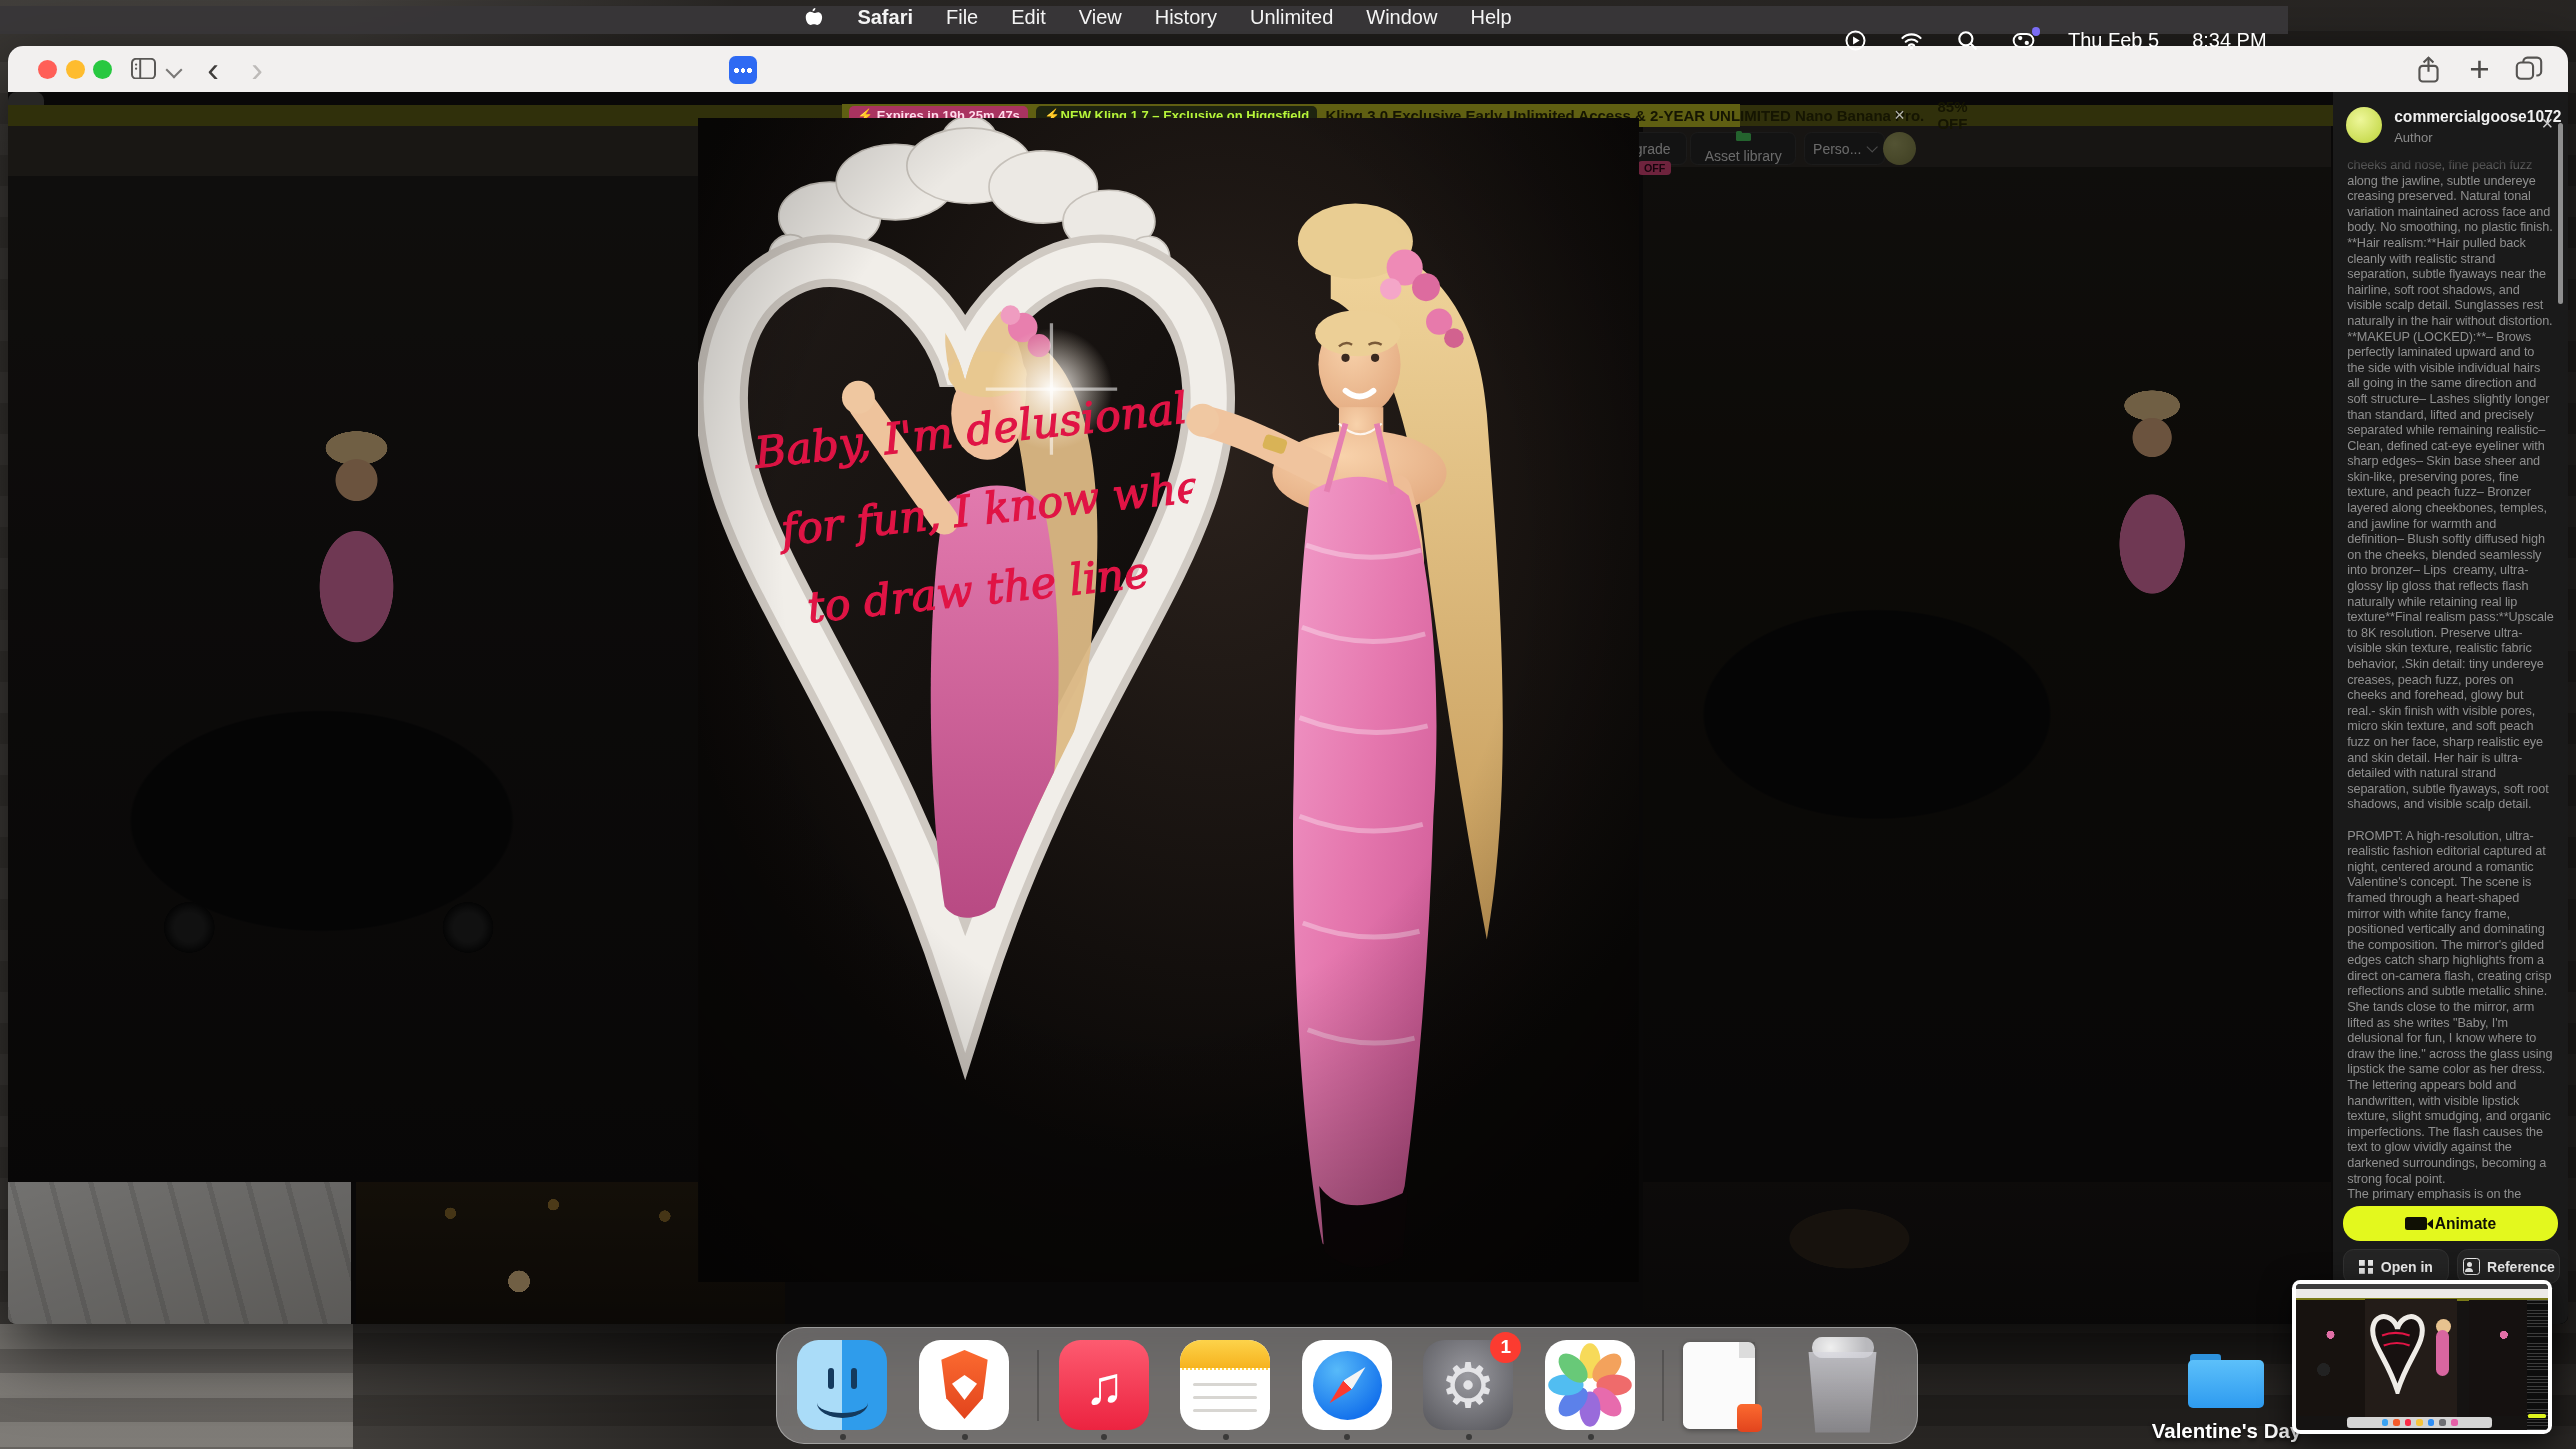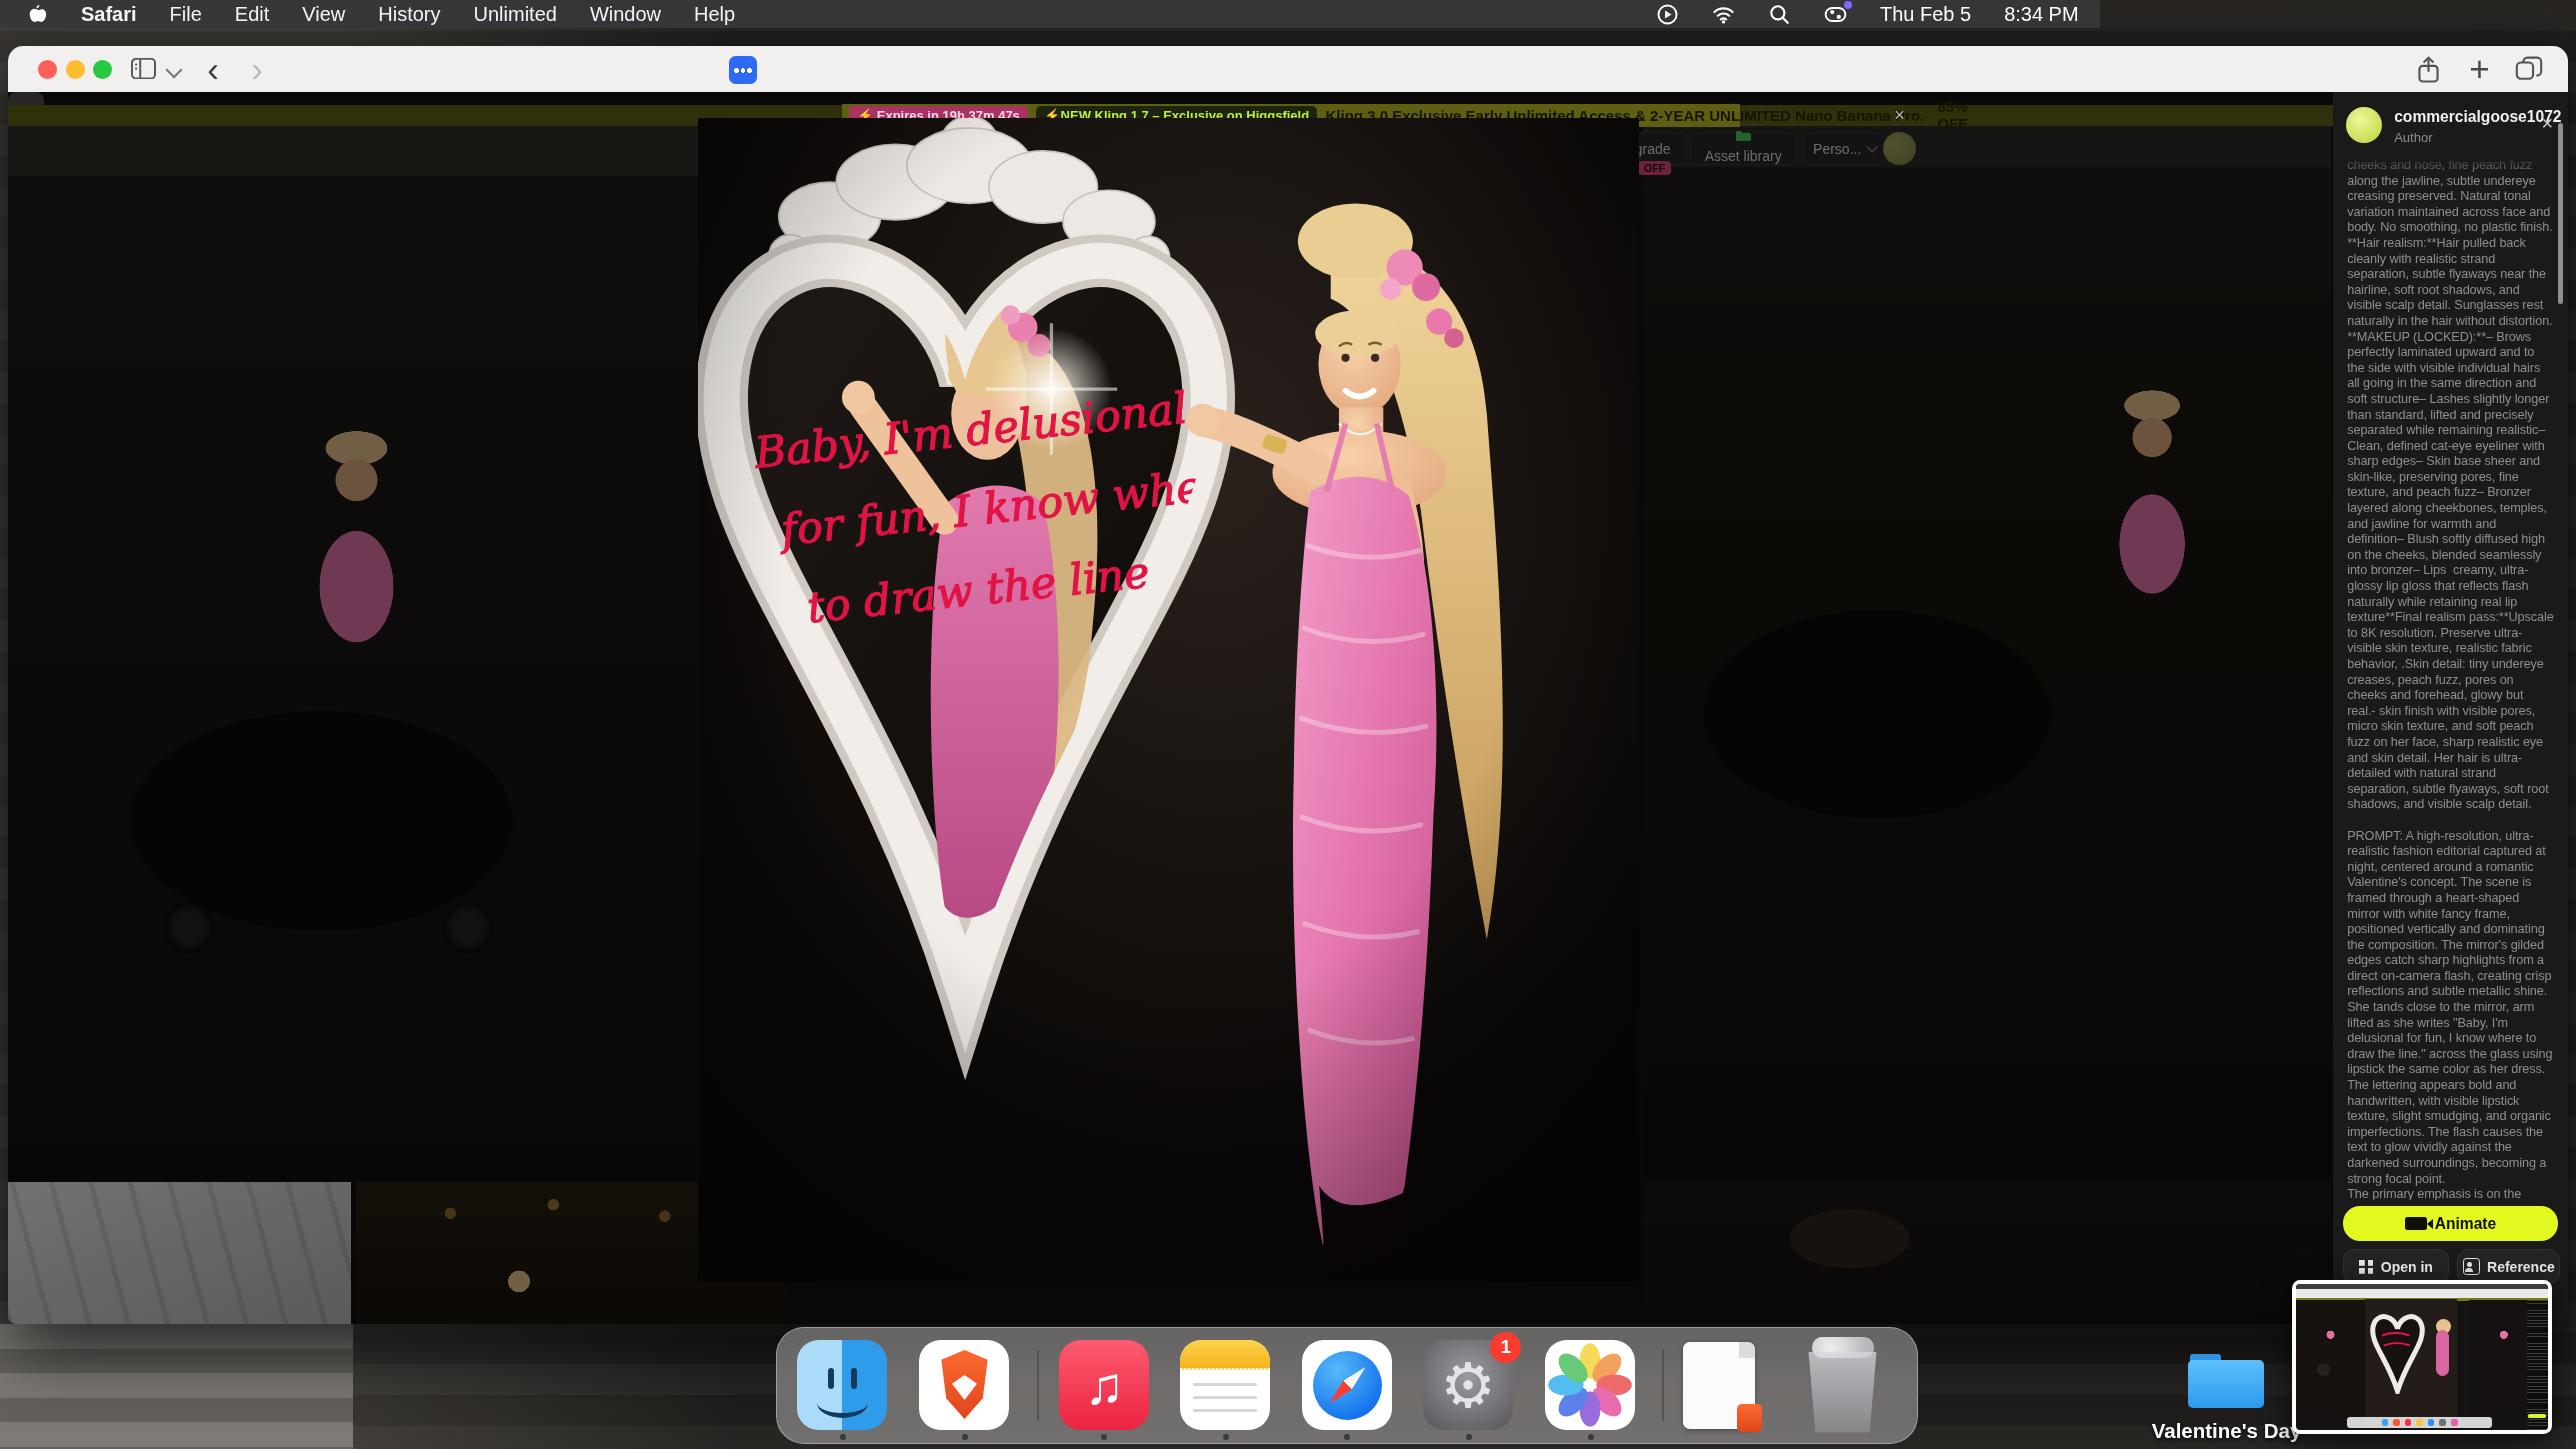--- a/index.html
+++ b/index.html
@@ -7,22 +7,22 @@
     width:2576px;height:1449px;position:relative;overflow:hidden;
     font-family:"Liberation Sans",sans-serif;
     background:
       linear-gradient(90deg, rgba(120,118,114,.18) 0 345px, rgba(0,0,0,.25) 739px),
       repeating-linear-gradient(180deg,#35322f 0 31px,#2b2825 31px 62px);
     background-color:#2d2a28;
   }
   .abs{position:absolute;}
 
   
-  .menubar{left:0;top:0;width:2100px;height:28px;background:rgba(56,54,56,.97);
-    display:flex;align-items:center;color:#fff;font-size:20px;z-index:50;}
+  .menubar{left:0;top:6px;width:2288px;height:28px;background:rgba(56,54,56,.97);
+    display:flex;align-items:center;color:#fff;font-size:20px;z-index:50;flex-direction:column;}
   .menubar .left{display:flex;align-items:center;gap:33px;padding-left:25px;}
   .menubar .right{margin-left:auto;display:flex;align-items:center;gap:33px;padding-right:21.4px;font-size:20px;}
   .menubar .appname{font-weight:700;}
   .mb-item{opacity:.95;}
   .sicon{width:23px;height:23px;display:inline-block;}
 
   
   .window{left:8.2px;top:46px;width:2560px;height:1278px;background:#0d0c0c;
     border-radius:15px 15px 8.2px 8.2px;overflow:hidden;box-shadow:0 25px 74px rgba(0,0,0,.75);z-index:5;}
   .toolbar{position:absolute;left:0;top:0;width:100%;height:46px;background:#f2f0ef;
@@ -320,21 +320,21 @@
       <span>Perso...</span>
       <span class="chev-dn"></span>
     </div>
     <div class="avatar-sm"></div>
 
     <div class="banner-base abs"></div>
 
     <div class="dim"></div>
 
     <div class="banner abs">
-      <span class="badge-timer">⚡ Expires in 19h 37m 47s</span>
+      <span class="badge-timer">⚡ Expires in 19h 25m 47s</span>
       <span class="badge-new">⚡NEW Kling 1.7 – Exclusive on Higgsfield</span>
       <span class="banner-msg">Kling 3.0 Exclusive Early Unlimited Access &amp; 2-YEAR UNLIMITED Nano Banana Pro.</span>
       <span class="banner-hl">85% OFF</span>
     </div>
     <span class="abs banner-x">×</span>
 
     <div class="logo-chip">
       <svg viewBox="0 0 30 30" width="23" height="23">
           <path d="M6 20c4-8 6 4 9-4s5 4 9-4" fill="none" stroke="#efefef" stroke-width="3.4" stroke-linecap="round"></path>
         </svg>

